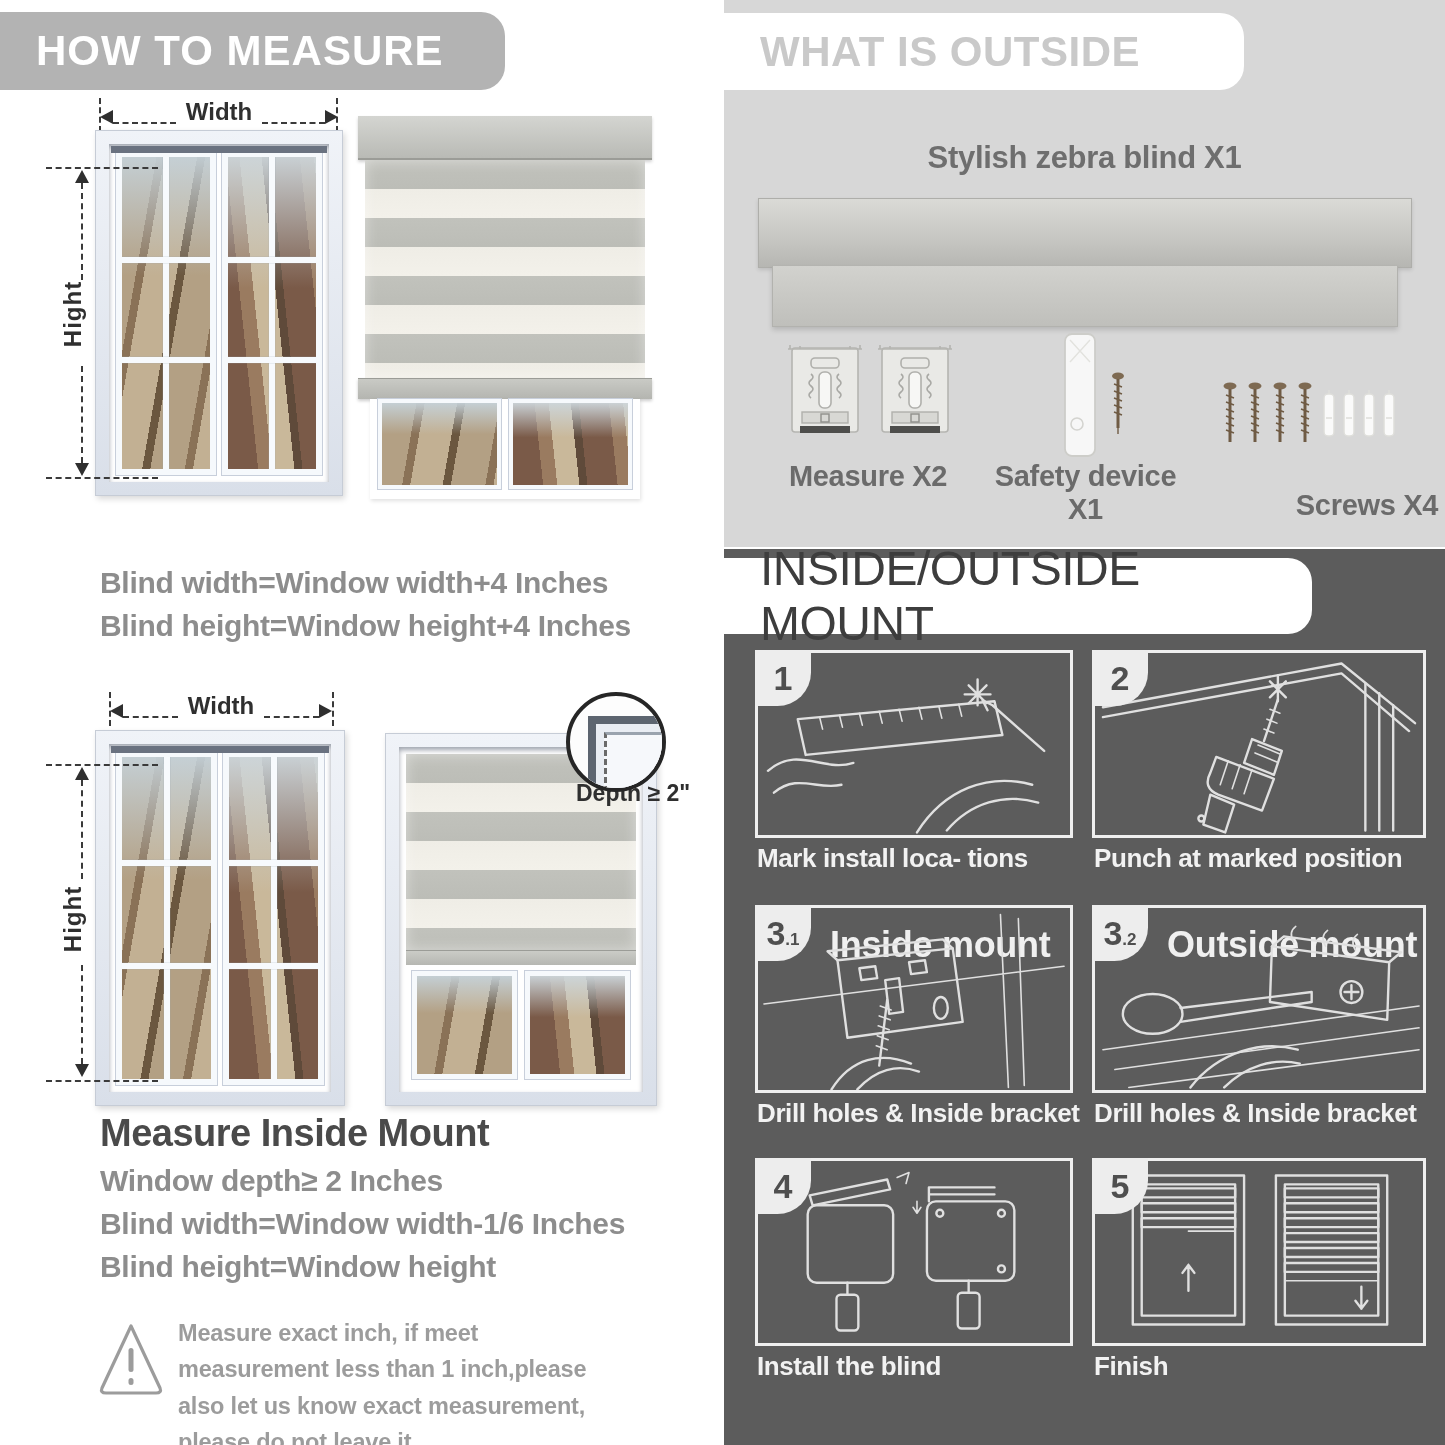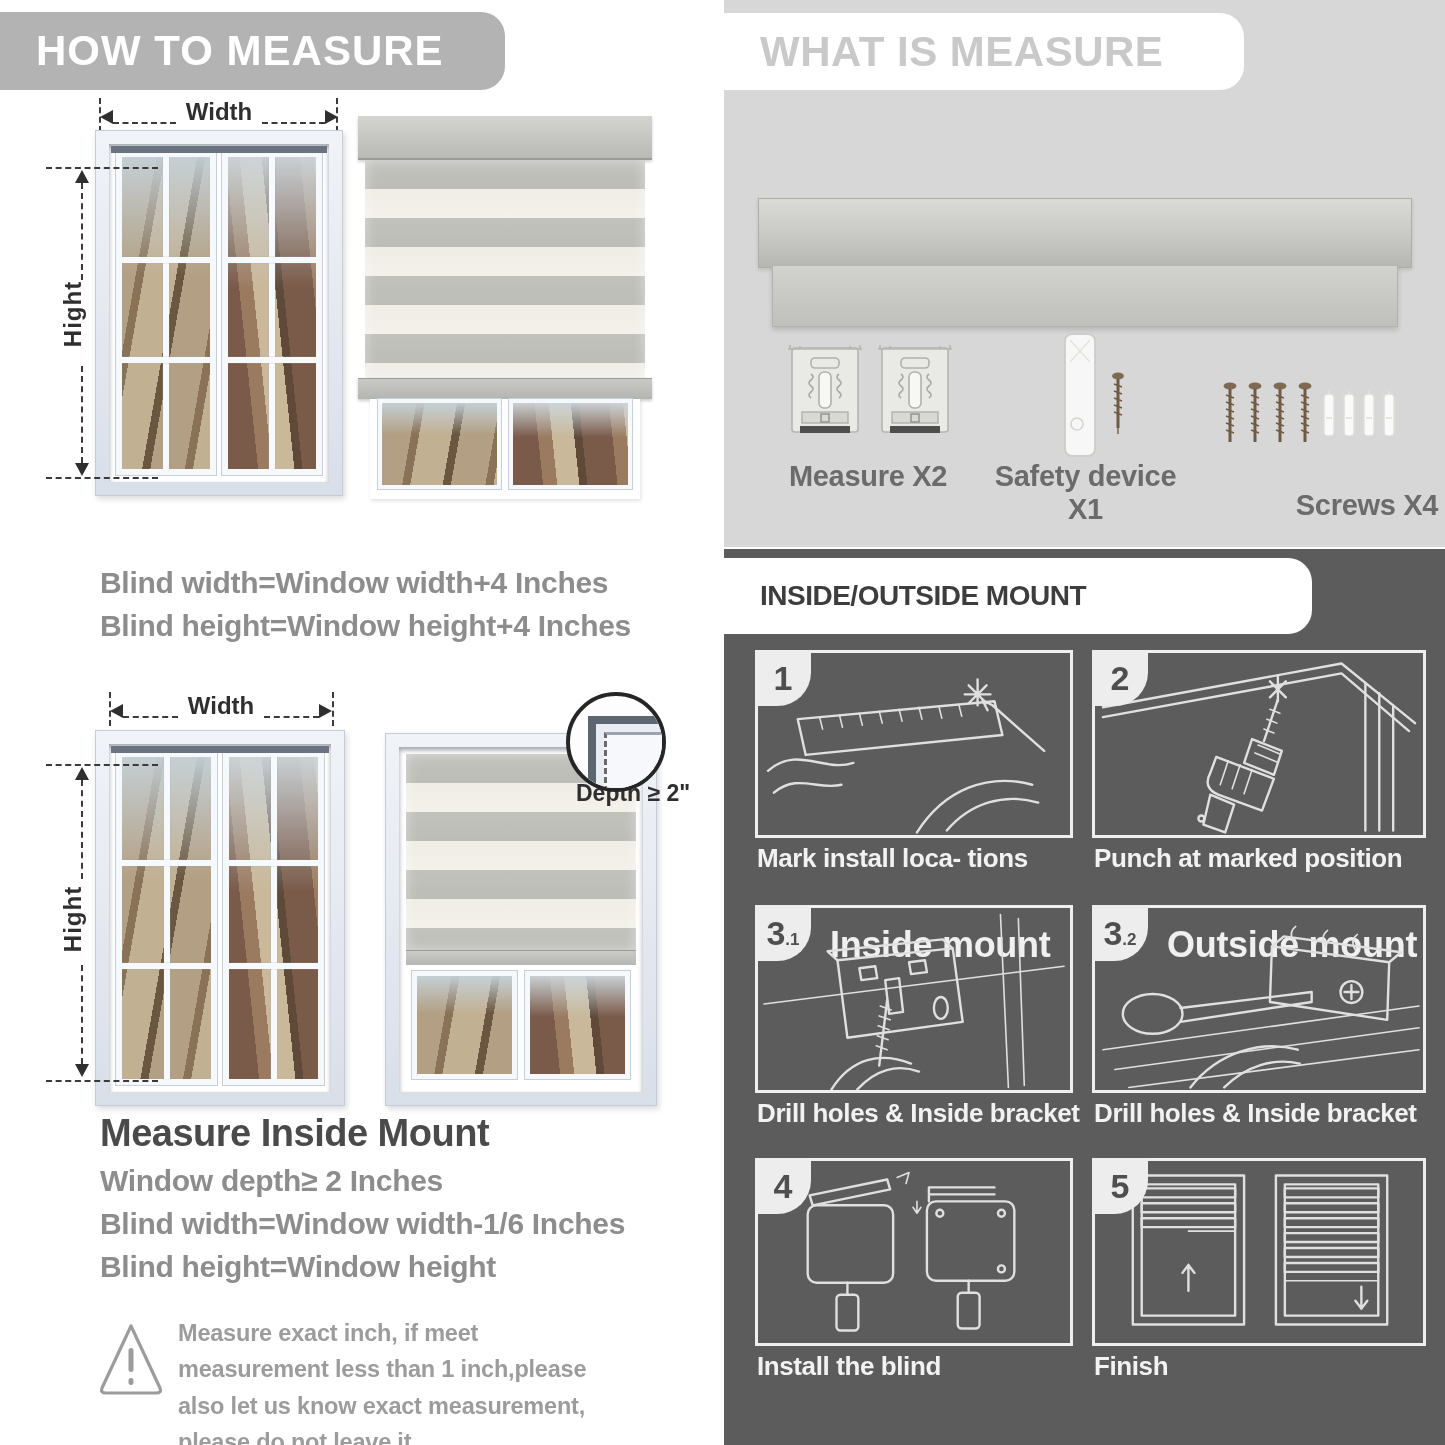--- a/index.html
+++ b/index.html
@@ -84,21 +84,21 @@
   .depth-circle .corner2{position:absolute;left:34px;top:36px;right:-4px;bottom:-4px;border-left:3px dashed #6a6a6a;border-top:3px solid #9aa3ae;background:#f6f8fb;}
   .depth-label{position:absolute;color:#2f2f2f;font-size:23px;font-weight:bold;}
 
   .warn-text{position:absolute;color:#9c9c9c;font-size:23.5px;font-weight:bold;line-height:1.55;letter-spacing:-0.2px;}
 
   
   .panel-light{position:absolute;left:724px;top:0;width:721px;height:547px;background:#d7d7d7;}
   .panel-dark{position:absolute;left:724px;top:549px;width:721px;height:896px;background:#5c5c5c;}
   .wbar{position:absolute;background:#ffffff;border-radius:0 24px 24px 0;display:flex;align-items:center;padding-left:36px;box-sizing:border-box;}
   .wbar.light span{color:#c9c9c9;font-size:42px;font-weight:bold;letter-spacing:0.5px;}
-  .wbar.dark span{color:#3d3d3d;font-size:28px;font-weight:bold;letter-spacing:-0.5px;}
+  .wbar.dark span{color:#3d3d3d;font-size:48px;font-weight:normal;letter-spacing:-0.5px;}
 
   .product-label{position:absolute;left:724px;top:140px;width:721px;text-align:center;color:#6e6e6e;font-size:31px;font-weight:bold;letter-spacing:-0.3px;}
   .cass-top{position:absolute;background:linear-gradient(180deg,#dadad6 0%,#c6c6c2 60%,#b6b6b2 100%);border:1px solid #aeaeaa;box-shadow:0 2px 4px rgba(0,0,0,0.12);}
   .cass-bottom{position:absolute;background:linear-gradient(180deg,#d2d2ce,#bfbfbb);border:1px solid #b2b2ae;border-top:none;box-shadow:0 3px 5px rgba(0,0,0,0.15);}
   .item-label{position:absolute;color:#6b6b6b;font-size:29px;font-weight:bold;text-align:center;letter-spacing:-0.3px;}
 
   
   .step-panel{position:absolute;border:3px solid #efefef;box-sizing:border-box;}
   .badge{
     position:absolute;left:-3px;top:-3px;width:56px;height:56px;border-radius:0 0 60% 0;
@@ -237,23 +237,24 @@
     <path d="M35,8 L64,70 Q66,75 60,75 L10,75 Q4,75 6,70 Z" fill="none" stroke="#9c9c9c" stroke-width="3.2" stroke-linejoin="round"></path>
     <rect x="32.5" y="30" width="5" height="24" rx="2.5" fill="#9c9c9c" stroke="none"></rect>
     <rect x="32.5" y="60" width="5" height="7" rx="2.5" fill="#9c9c9c" stroke="none"></rect>
   </svg>
   <div class="warn-text" style="left:178px;top:1315px;width:448px;">Measure exact inch, if meet measurement less than 1 inch,please also let us know exact measurement, please do not leave it</div>
 
   <div class="panel-light"></div>
   <div class="panel-dark"></div>
 
   <div class="wbar light" style="left:724px;top:13px;width:520px;height:77px;">
-    <span>WHAT IS MEASURE</span>
-  </div>
-
+    <span>WHAT IS OUTSIDE</span>
+  </div>
+
+  <div class="product-label">Stylish zebra blind X1</div>
 
   <div class="cass-top" style="left:758px;top:198px;width:652px;height:68px;"></div>
   <div class="cass-bottom" style="left:772px;top:266px;width:624px;height:60px;"></div>
 
   <svg class="itemsvg" style="left:786px;top:340px;" width="78" height="104" viewBox="0 0 78 104">
     <rect x="6" y="8" width="66" height="84" rx="3" fill="#e9e9e6" stroke="#b5b5b1" stroke-width="1.6"></rect>
     <path d="M2,9 h74 M4,9 v-4 M74,9 v-4 M14,9 v-3 M64,9 v-3" fill="none" stroke="#b5b5b1" stroke-width="1.6"></path>
     <rect x="25" y="18" width="28" height="10" rx="4" fill="none" stroke="#b0b0ac" stroke-width="1.6"></rect>
     <rect x="33" y="32" width="12" height="36" rx="5" fill="#f7f7f5" stroke="#b0b0ac" stroke-width="1.6"></rect>
     <path d="M25,34 q4,3 0,6 q-4,3 0,6 q4,3 0,6 q-4,3 0,6" fill="none" stroke="#a8a8a4" stroke-width="1.6"></path>

